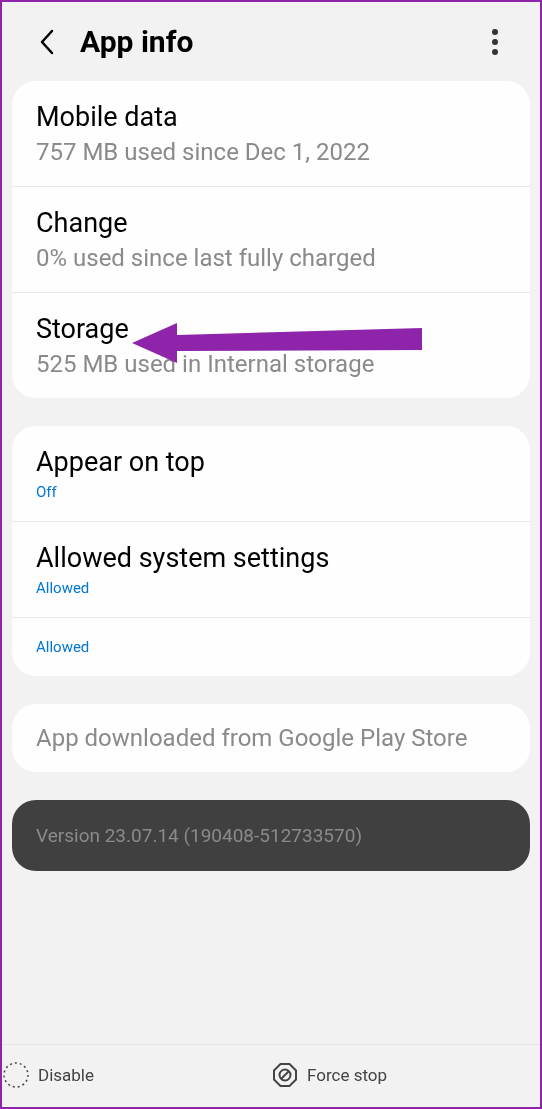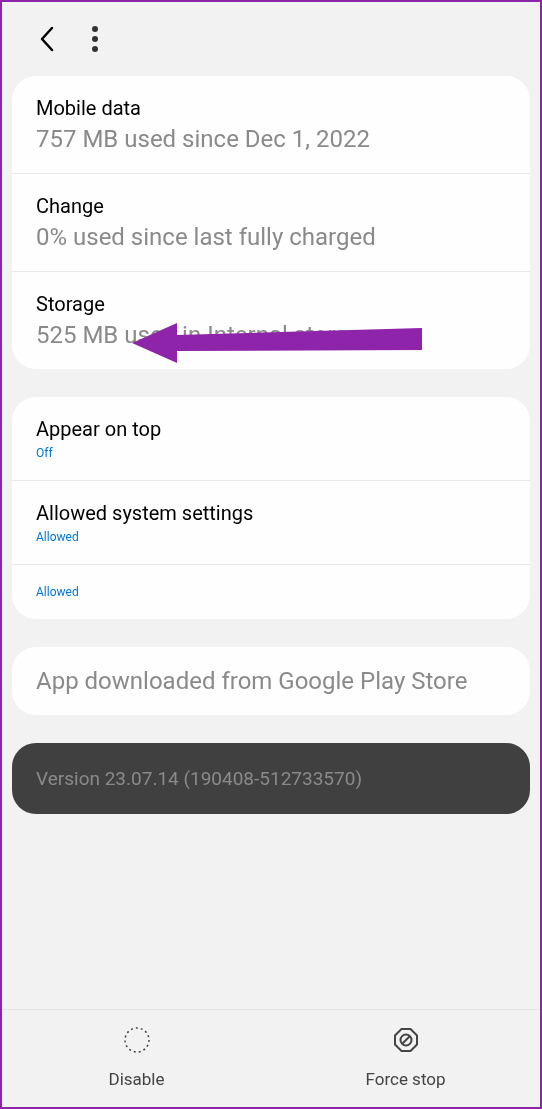--- a/index.html
+++ b/index.html
@@ -52,31 +52,31 @@
     .card-group:first-of-type {
       border-top-left-radius: 0;
       border-top-right-radius: 0;
       margin-top: 0;
     }
     .list-item {
       padding: 20px 24px;
       position: relative;
     }
     .item-title {
-      font-size: 20px;
+      font-size: 27px;
       font-weight: 400;
       color: #000;
       margin-bottom: 5px;
     }
     .item-subtitle {
       font-size: 24px;
       color: #8a8a8a;
     }
     .item-status {
-      font-size: 12px;
+      font-size: 15px;
       color: #0076d6;
     }
     .divider {
       height: 1px;
       background: #e8e8e8;
       margin: 0;
     }
     .version-card {
       background: #404040;
       border-radius: 24px;
@@ -93,23 +93,23 @@
       left: 0;
       right: 0;
       display: flex;
       background: #f2f2f2;
       border-top: 1px solid #e5e5e5;
       padding: 16px 0 18px 0;
     }
     .bottom-action {
       flex: 1;
       display: flex;
-      flex-direction: column;
-      align-items: center;
-      gap: 15px;
+      flex-direction: row;
+      align-items: center;
+      gap: 8px;
     }
     .bottom-label {
       font-size: 17px;
       color: #444;
     }
     .arrow-annotation {
       position: absolute;
       top: 316px;
       left: 130px;
       width: 300px;
@@ -120,20 +120,21 @@
   </style>
 </head>
 <body>
 
 <div class="header">
   <div class="back-btn">
     <svg width="18" height="28" viewBox="0 0 18 28" fill="none">
       <path d="M14 3 L4 14 L14 25" stroke="#000" stroke-width="2.5" stroke-linecap="round" stroke-linejoin="round"></path>
     </svg>
   </div>
+  <div class="page-title">App info</div>
   <div class="more-btn">
     <svg width="6" height="26" viewBox="0 0 6 26" fill="#333">
       <circle cx="3" cy="3" r="3"></circle>
       <circle cx="3" cy="13" r="3"></circle>
       <circle cx="3" cy="23" r="3"></circle>
     </svg>
   </div>
 </div>
 
 <div class="card-group">

